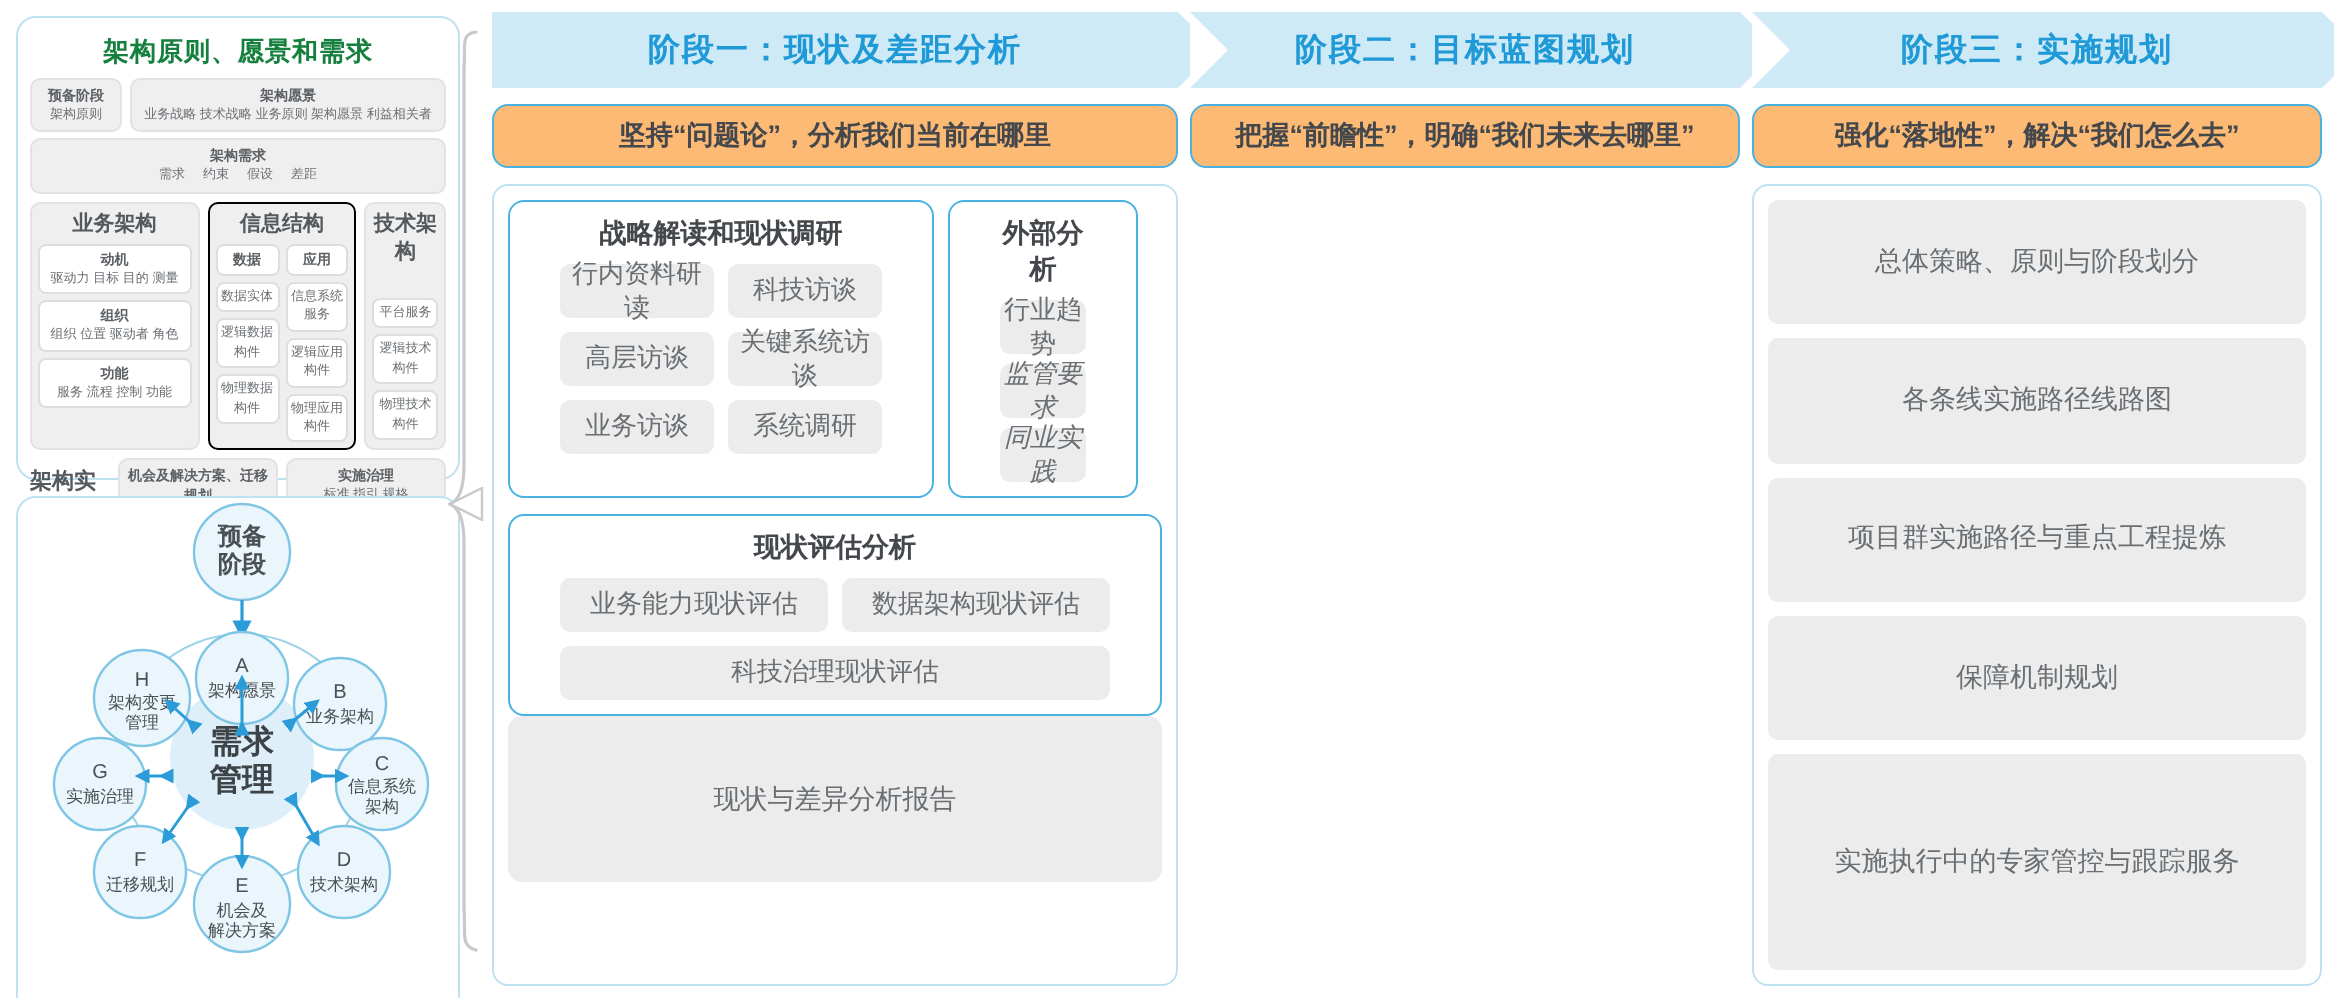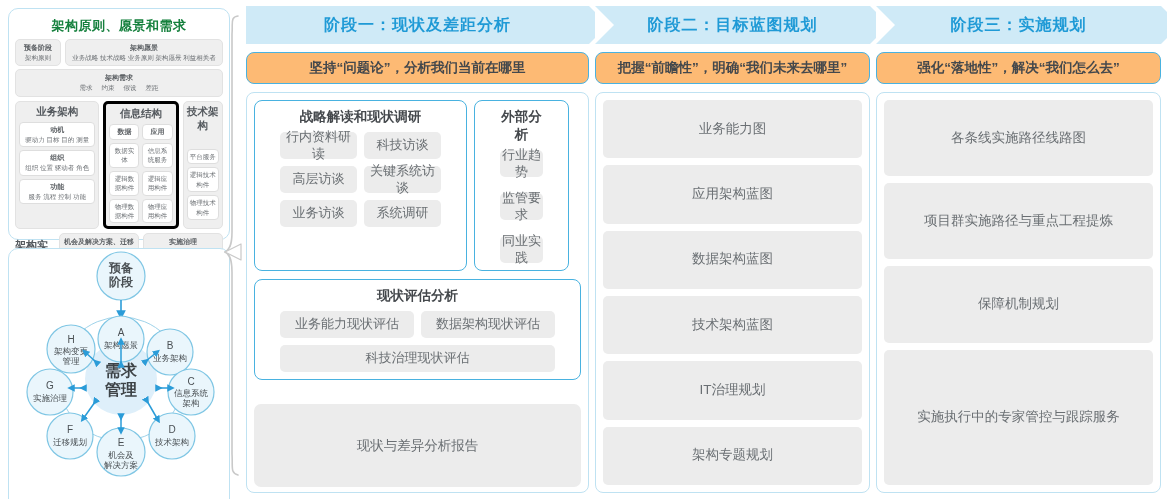--- a/index.html
+++ b/index.html
@@ -47,21 +47,21 @@
   .tiny { font-size: 6.5px; line-height: 1.45; text-align: center; color: #6c7074; }
   .tiny-b { font-size: 7px; font-weight: bold; color: #5d6165; }
 
   .prep-box { width: 46px; padding: 3px 2px; text-align:center; }
   .vision-box { flex:1; padding: 3px 3px; text-align:center; }
   .req-box { padding: 3px; text-align:center; }
   .req-terms { display:flex; justify-content:center; gap:9px; }
 
   .mid-wrap { display:flex; gap:4px; margin-top:4px; }
   .col-biz { width: 88px; background:#efefef; border:1px solid #e2e2e2; border-radius:5px; padding:3px; }
-  .col-info { width: 78px; background:#efefef; border:3px solid #000000; border-radius:5px; padding:3px; }
+  .col-info { width: 78px; background:#efefef; border:1px solid #000000; border-radius:5px; padding:3px; }
   .col-tech { width: 42px; background:#efefef; border:1px solid #e2e2e2; border-radius:5px; padding:3px; }
   .col-hd { text-align:center; font-size:10.5px; font-weight:bold; color:#54595e; padding-bottom:3px; }
 
   .wbox { background:#fff; border:1px solid #dedede; border-radius:4px; padding:2px 2px; text-align:center; }
   .wbox + .wbox { margin-top:3px; }
   .subcols { display:flex; gap:3px; }
   .subcol { flex:1; }
 
   .impl-wrap { display:flex; gap:4px; margin-top:4px; align-items:stretch; }
   .impl-label {
@@ -151,24 +151,24 @@
     line-height:1.25;
   }
   .chip-row { display:flex; gap:7px; }
   .chip-row + .chip-row { margin-top: 7px; }
   .chip-h { height: 27px; }
 
   .p1-top { display:flex; gap:7px; }
   .p1-left { width: 213px; }
   .p1-right { width: 95px; }
 
-  .stack7 > * + * { margin-top: 16px; }
+  .stack7 > * + * { margin-top: 5px; font-style: italic; }
 
   .report-chip {
-    margin-top: 24px;
+    margin-top: 0;
     background:#ececec; border-radius:7px;
     height: 83px;
     display:flex; align-items:center; justify-content:center;
     color:#6a6f73; font-size:13.5px;
   }
 
   .col-list { display:flex; flex-direction:column; gap:7px; height:100%; }
   .col-list .chip { flex: 1 1 auto; font-size:13.5px; }
   .col-list .chip.tall { flex: 2 2 auto; }
 </style>
@@ -400,41 +400,32 @@
       </div>
     </div>
 
     <div class="phase-col p2">
       <div class="chev notch">
         <span>阶段二：目标蓝图规划</span>
       </div>
       <div class="subtitle-box">
         <span>把握“前瞻性”，明确“我们未来去哪里”</span>
       </div>
-      <div class="body-card">
-        <div class="col-list">
-          <div class="chip">业务能力图</div>
-          <div class="chip">应用架构蓝图</div>
-          <div class="chip">数据架构蓝图</div>
-          <div class="chip">技术架构蓝图</div>
-          <div class="chip">IT治理规划</div>
-          <div class="chip">架构专题规划</div>
-        </div>
-      </div>
     </div>
 
     <div class="phase-col p3">
       <div class="chev notch">
         <span>阶段三：实施规划</span>
       </div>
       <div class="subtitle-box">
         <span>强化“落地性”，解决“我们怎么去”</span>
       </div>
       <div class="body-card">
         <div class="col-list">
+          <div class="chip">总体策略、原则与阶段划分</div>
           <div class="chip">各条线实施路径线路图</div>
           <div class="chip">项目群实施路径与重点工程提炼</div>
           <div class="chip">保障机制规划</div>
           <div class="chip tall">实施执行中的专家管控与跟踪服务</div>
         </div>
       </div>
     </div>
 
   </div>
 </div>

